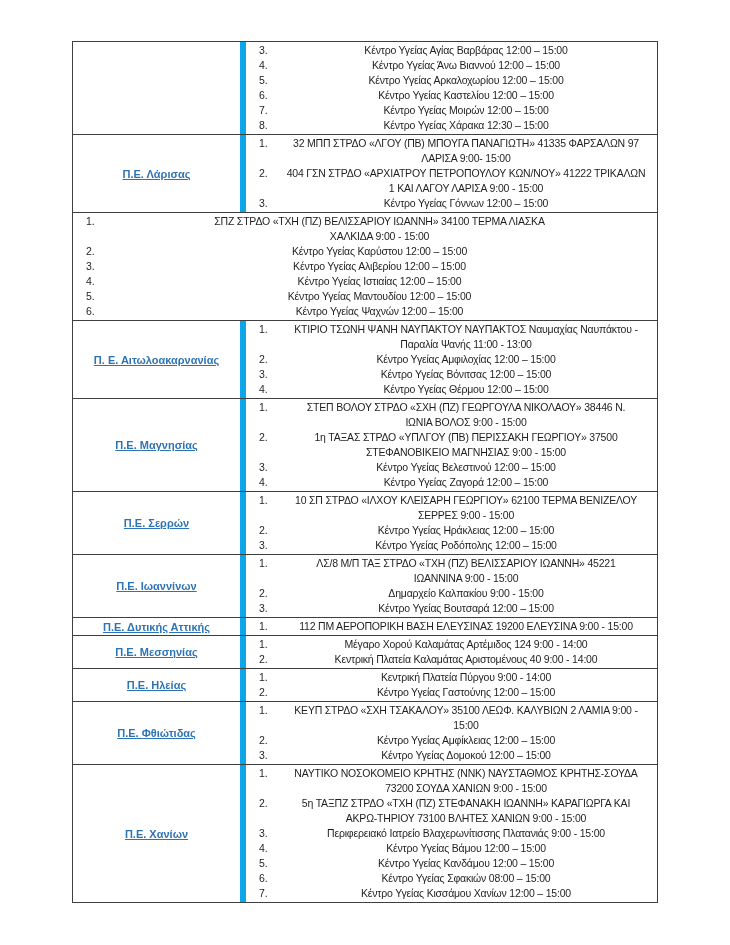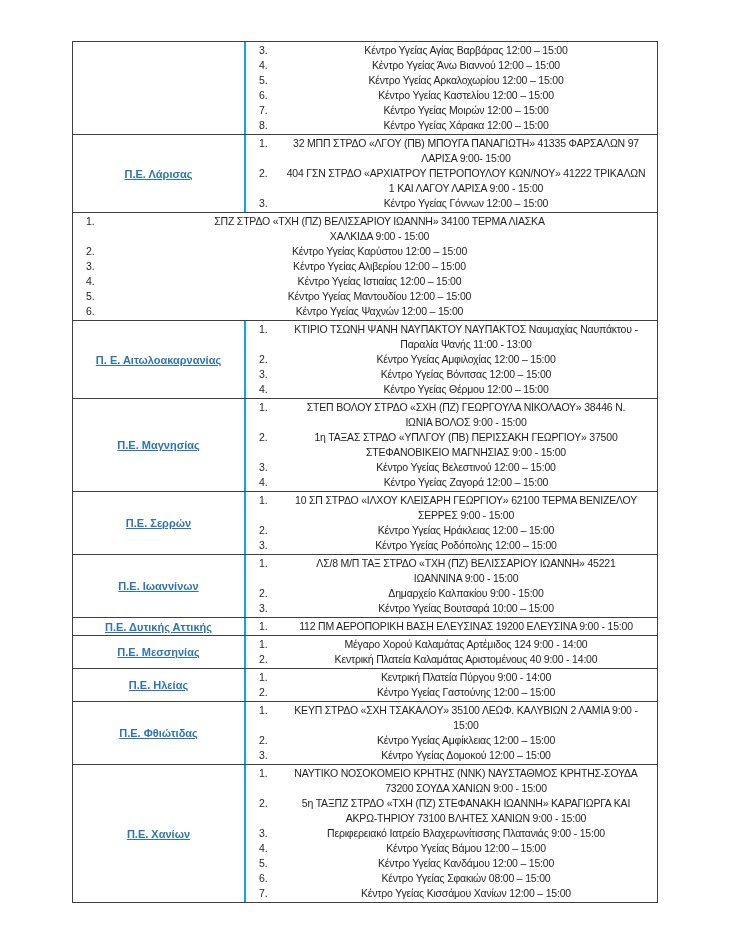--- a/index.html
+++ b/index.html
@@ -28,21 +28,21 @@
     box-sizing: border-box;
     background: #ffffff;
   }
   .row {
     display: flex;
     border-top: 1px solid #3f3f3f;
   }
   .row:first-child { border-top: none; }
   .cell-region {
     flex: 0 0 173px;
-    border-right: 2px solid #0ea5e9;
+    border-right: 6px solid #0ea5e9;
     box-sizing: border-box;
     display: flex;
     align-items: center;
     justify-content: center;
     padding: 1px 4px;
   }
   .region-link {
     color: #2E74B5;
     font-weight: bold;
     font-size: 11px;
@@ -106,21 +106,21 @@
     <span class="item-text">Κέντρο Υγείας Καστελίου 12:00 – 15:00</span>
   </div>
 
   <div class="item">
     <span class="item-num">7.</span>
     <span class="item-text">Κέντρο Υγείας Μοιρών 12:00 – 15:00</span>
   </div>
 
   <div class="item">
     <span class="item-num">8.</span>
-    <span class="item-text">Κέντρο Υγείας Χάρακα 12:00 – 15:00</span>
+    <span class="item-text">Κέντρο Υγείας Χάρακα 12:30 – 15:00</span>
   </div>
 </div>
   </div>
 
   <div class="row">
     <div class="cell-region">
       <span class="region-link">Π.Ε. Λάρισας</span>
     </div>
     <div class="cell-items">
   <div class="item">
@@ -268,21 +268,21 @@
 ΙΩΑΝΝΙΝΑ 9:00 - 15:00</span>
   </div>
 
   <div class="item">
     <span class="item-num">2.</span>
     <span class="item-text">Δημαρχείο Καλπακίου 9:00 - 15:00</span>
   </div>
 
   <div class="item">
     <span class="item-num">3.</span>
-    <span class="item-text">Κέντρο Υγείας Βουτσαρά 10:00 – 15:00</span>
+    <span class="item-text">Κέντρο Υγείας Βουτσαρά 12:00 – 15:00</span>
   </div>
 </div>
   </div>
 
   <div class="row">
     <div class="cell-region">
       <span class="region-link">Π.Ε. Δυτικής Αττικής</span>
     </div>
     <div class="cell-items">
   <div class="item">

